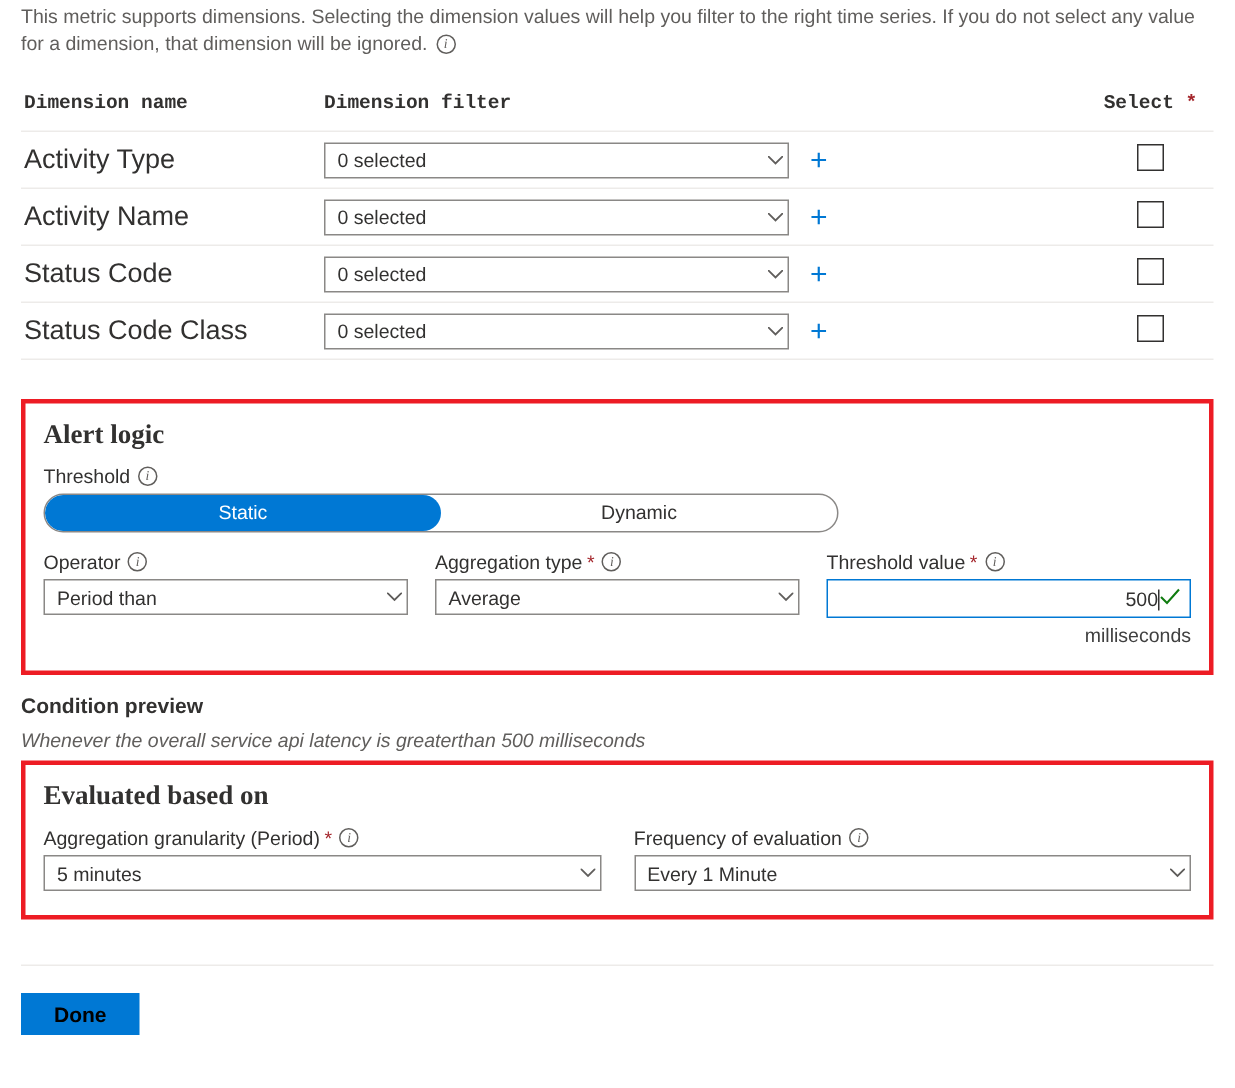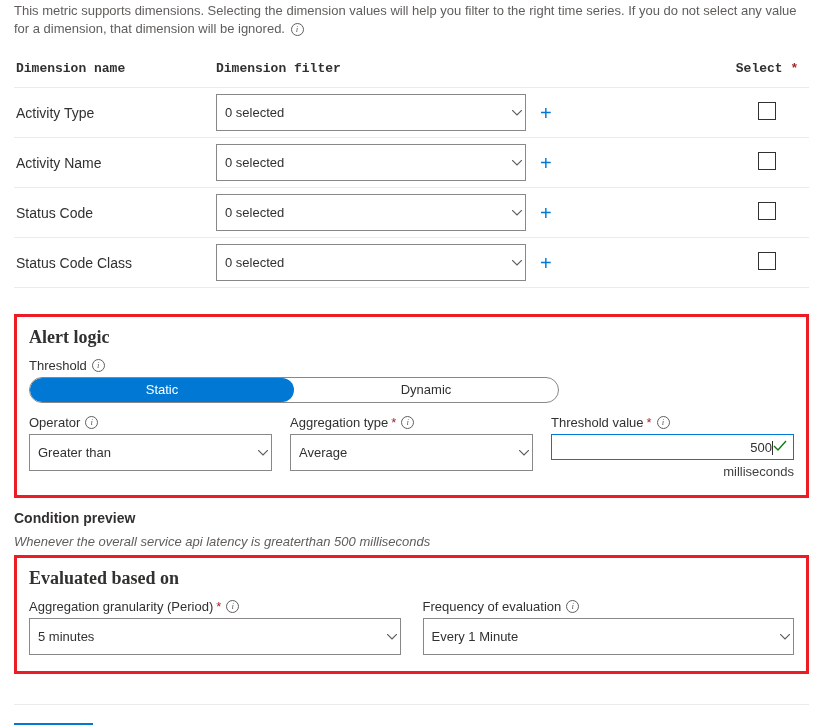--- a/index.html
+++ b/index.html
@@ -37,24 +37,24 @@
   .dim-head, .dim-row {
     display: grid;
     grid-template-columns: 200px 310px 60px 1fr 80px;
     align-items: center;
     border-bottom: 1px solid #edebe9;
     padding: 6px 2px;
     min-height: 38px;
   }
   .dim-head { font-weight: 600; border-bottom: 1px solid #edebe9; font-family: Liberation Mono, monospace; }
   .dim-head .sel-head { text-align: center; }
-  .dim-name { font-size: 14px; }
+  .dim-name { font-size: 18px; }
   .fake-select {
     border: 1px solid #8a8886;
-    height: 37px;
+    height: 24px;
     display: flex;
     align-items: center;
     justify-content: space-between;
     padding: 0 3px 0 8px;
     font-size: 13px;
     background: #fff;
     color: #323130;
     cursor: pointer;
   }
   .fake-select.full { width: 100%; }
@@ -260,21 +260,21 @@
       <div class="opt">Dynamic</div>
     </div>
 
     <div class="three-col">
       <div class="col">
         <div class="field-label">
           <span>Operator</span>
           <span class="info-icon">i</span>
         </div>
         <div class="fake-select full">
-          <span>Greater than</span>
+          <span>Period than</span>
           <span class="caret">
               <svg width="10" height="6">
                 <path d="M0 0 L5 5 L10 0" stroke="#605e5c" fill="none" stroke-width="1.2"></path>
               </svg>
             </span>
         </div>
       </div>
       <div class="col">
         <div class="field-label">
           <span>Aggregation type</span>

